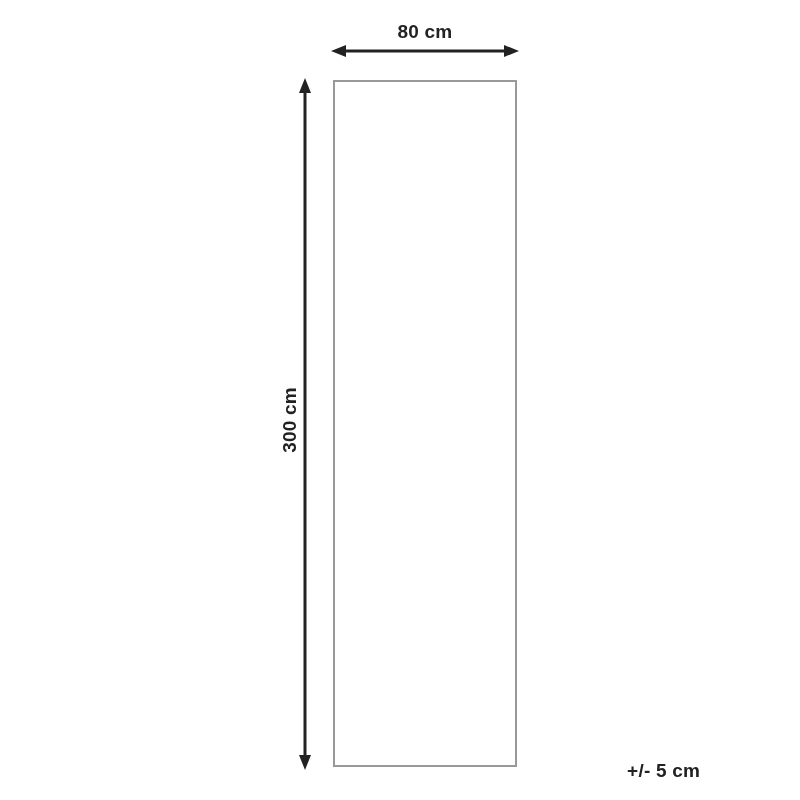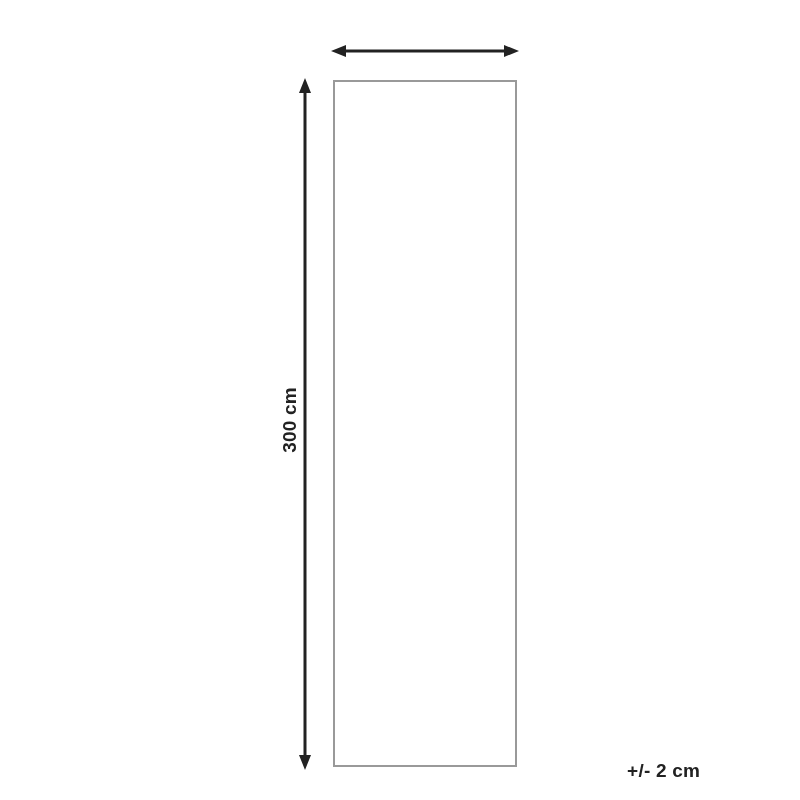--- a/index.html
+++ b/index.html
@@ -78,24 +78,25 @@
 <div class="canvas">
 
   <div class="rect"></div>
 
   <svg class="h-arrow" viewBox="0 0 188 16" xmlns="http://www.w3.org/2000/svg" aria-hidden="true">
     <polygon class="arrow-head" points="0,8 15,2 15,14"></polygon>
     <line class="arrow-line" x1="12" y1="8" x2="176" y2="8"></line>
     <polygon class="arrow-head" points="188,8 173,2 173,14"></polygon>
   </svg>
 
+  <div class="dim-label w-label">80 cm</div>
 
   <svg class="v-arrow" viewBox="0 0 16 692" xmlns="http://www.w3.org/2000/svg" aria-hidden="true">
     <polygon class="arrow-head" points="8,0 2,15 14,15"></polygon>
     <line class="arrow-line" x1="8" y1="12" x2="8" y2="680"></line>
     <polygon class="arrow-head" points="8,692 2,677 14,677"></polygon>
   </svg>
 
   <div class="dim-label h-label">300 cm</div>
 
-  <div class="dim-label tol-label">+/- 2 cm</div>
+  <div class="dim-label tol-label">+/- 5 cm</div>
 
 </div>
 
 </body></html>

